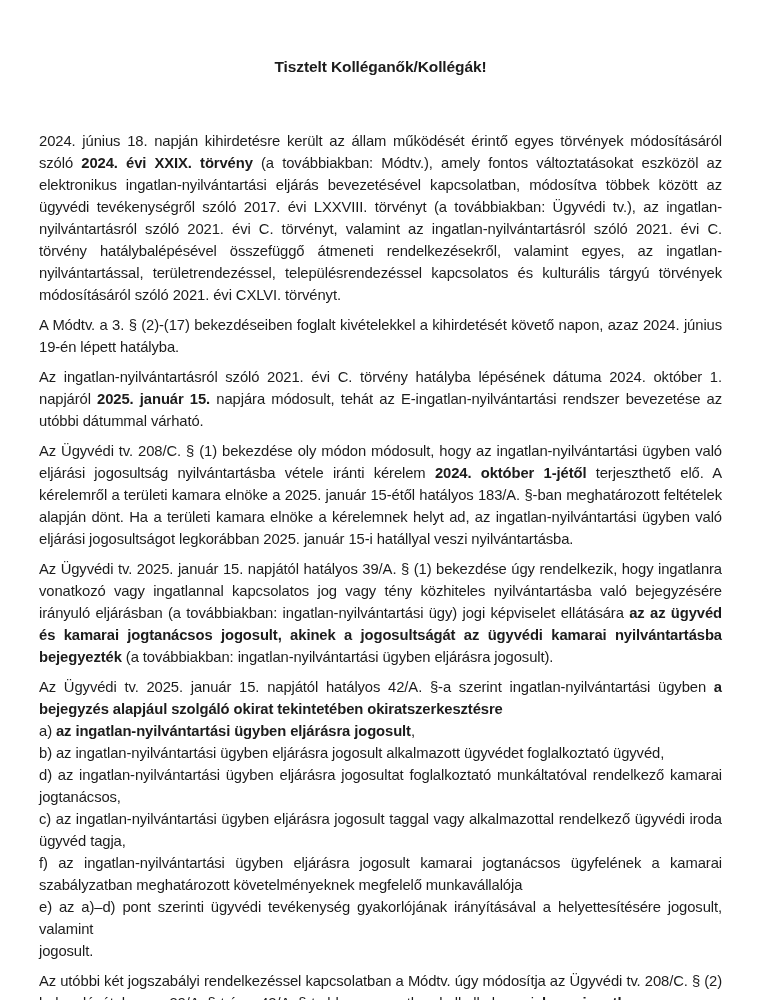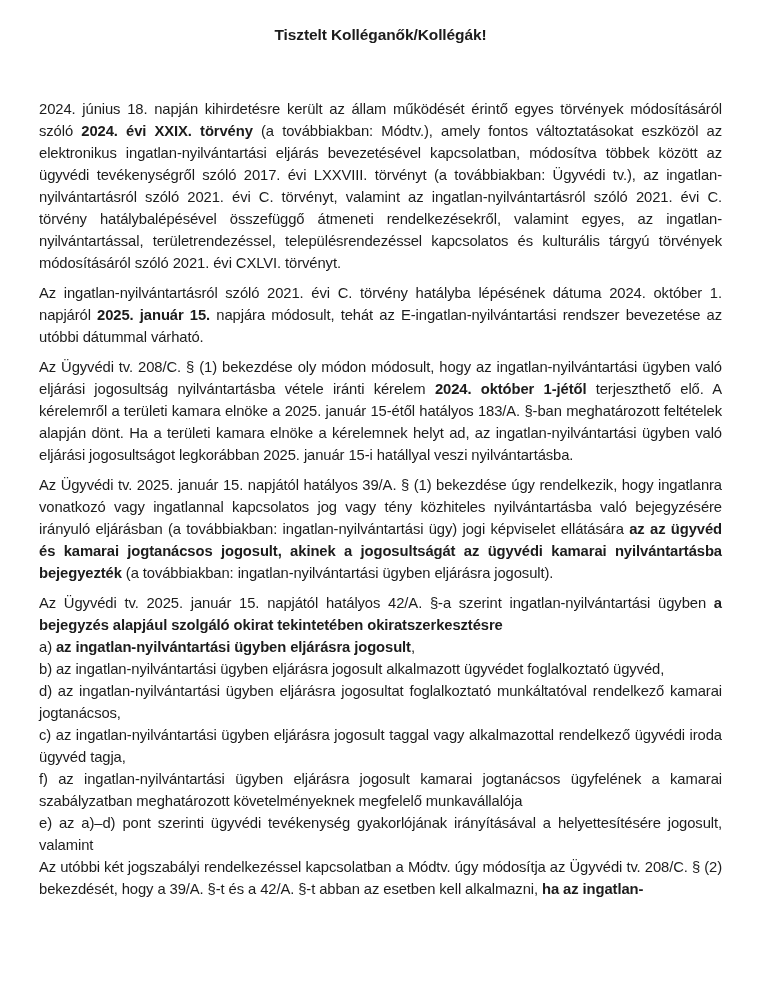--- a/index.html
+++ b/index.html
@@ -9,21 +9,21 @@
   }
   body {
     width: 761px;
     height: 1000px;
     overflow: hidden;
   }
   .page {
     box-sizing: border-box;
     width: 761px;
     height: 1000px;
-    padding: 24px 39px 0 39px;
+    padding: 56px 39px 0 39px;
     background: #ffffff;
     font-family: "Liberation Sans", "DejaVu Sans", sans-serif;
     font-size: 14.8px;
     line-height: 22px;
     letter-spacing: -0.1px;
     color: #1c1c1c;
     overflow: hidden;
   }
   .title {
     font-size: 15.5px;
@@ -48,30 +48,32 @@
 </style>
 </head>
 <body>
 
 <div class="page">
 
   <h1 class="title">Tisztelt Kolléganők/Kollégák!</h1>
 
   <p class="para"><span class="run">2024. június 18. napján kihirdetésre került az állam működését érintő egyes törvények módosításáról szóló </span><span class="run bold">2024. évi XXIX. törvény</span><span class="run"> (a továbbiakban: Módtv.), amely fontos változtatásokat eszközöl az elektronikus ingatlan-nyilvántartási eljárás bevezetésével kapcsolatban, módosítva többek között az ügyvédi tevékenységről szóló 2017. évi LXXVIII. törvényt (a továbbiakban: Ügyvédi tv.), az ingatlan-nyilvántartásról szóló 2021. évi C. törvényt, valamint az ingatlan-nyilvántartásról szóló 2021. évi C. törvény hatálybalépésével összefüggő átmeneti rendelkezésekről, valamint egyes, az ingatlan-nyilvántartással, területrendezéssel, településrendezéssel kapcsolatos és kulturális tárgyú törvények módosításáról szóló 2021. évi CXLVI. törvényt.</span></p>
 
+  <p class="para"><span class="run">A Módtv. a 3. § (2)-(17) bekezdéseiben foglalt kivételekkel a kihirdetését követő napon, azaz 2024. június 19-én lépett hatályba.</span></p>
 
   <p class="para"><span class="run">Az ingatlan-nyilvántartásról szóló 2021. évi C. törvény hatályba lépésének dátuma 2024. október 1. napjáról </span><span class="run bold">2025. január 15.</span><span class="run"> napjára módosult, tehát az E-ingatlan-nyilvántartási rendszer bevezetése az utóbbi dátummal várható.</span></p>
 
   <p class="para"><span class="run">Az Ügyvédi tv. 208/C. § (1) bekezdése oly módon módosult, hogy az ingatlan-nyilvántartási ügyben való eljárási jogosultság nyilvántartásba vétele iránti kérelem </span><span class="run bold">2024. október 1-jétől</span><span class="run"> terjeszthető elő. A kérelemről a területi kamara elnöke a 2025. január 15-étől hatályos 183/A. §-ban meghatározott feltételek alapján dönt. Ha a területi kamara elnöke a kérelemnek helyt ad, az ingatlan-nyilvántartási ügyben való eljárási jogosultságot legkorábban 2025. január 15-i hatállyal veszi nyilvántartásba.</span></p>
 
   <p class="para"><span class="run">Az Ügyvédi tv. 2025. január 15. napjától hatályos 39/A. § (1) bekezdése úgy rendelkezik, hogy ingatlanra vonatkozó vagy ingatlannal kapcsolatos jog vagy tény közhiteles nyilvántartásba való bejegyzésére irányuló eljárásban (a továbbiakban: ingatlan-nyilvántartási ügy) jogi képviselet ellátására </span><span class="run bold">az az ügyvéd és kamarai jogtanácsos jogosult, akinek a jogosultságát az ügyvédi kamarai nyilvántartásba bejegyezték</span><span class="run"> (a továbbiakban: ingatlan-nyilvántartási ügyben eljárásra jogosult).</span></p>
 
   <p class="para tight"><span class="run">Az Ügyvédi tv. 2025. január 15. napjától hatályos 42/A. §-a szerint ingatlan-nyilvántartási ügyben </span><span class="run bold">a bejegyzés alapjául szolgáló okirat tekintetében okiratszerkesztésre</span></p>
   <p class="para tight"><span class="run">a) </span><span class="run bold">az ingatlan-nyilvántartási ügyben eljárásra jogosult</span><span class="run">,</span></p>
   <p class="para tight"><span class="run">b) az ingatlan-nyilvántartási ügyben eljárásra jogosult alkalmazott ügyvédet foglalkoztató ügyvéd,</span></p>
   <p class="para tight"><span class="run">d) az ingatlan-nyilvántartási ügyben eljárásra jogosultat foglalkoztató munkáltatóval rendelkező kamarai jogtanácsos,</span></p>
   <p class="para tight"><span class="run">c) az ingatlan-nyilvántartási ügyben eljárásra jogosult taggal vagy alkalmazottal rendelkező ügyvédi iroda ügyvéd tagja,</span></p>
   <p class="para tight"><span class="run">f) az ingatlan-nyilvántartási ügyben eljárásra jogosult kamarai jogtanácsos ügyfelének a kamarai szabályzatban meghatározott követelményeknek megfelelő munkavállalója</span></p>
   <p class="para tight"><span class="run">e) az a)–d) pont szerinti ügyvédi tevékenység gyakorlójának irányításával a helyettesítésére jogosult, valamint</span></p>
+  <p class="para"><span class="run">jogosult.</span></p>
 
   <p class="para"><span class="run">Az utóbbi két jogszabályi rendelkezéssel kapcsolatban a Módtv. úgy módosítja az Ügyvédi tv. 208/C. § (2) bekezdését, hogy a 39/A. §-t és a 42/A. §-t abban az esetben kell alkalmazni, </span><span class="run bold">ha az ingatlan-</span></p>
 
 </div>
 
 </body></html>

